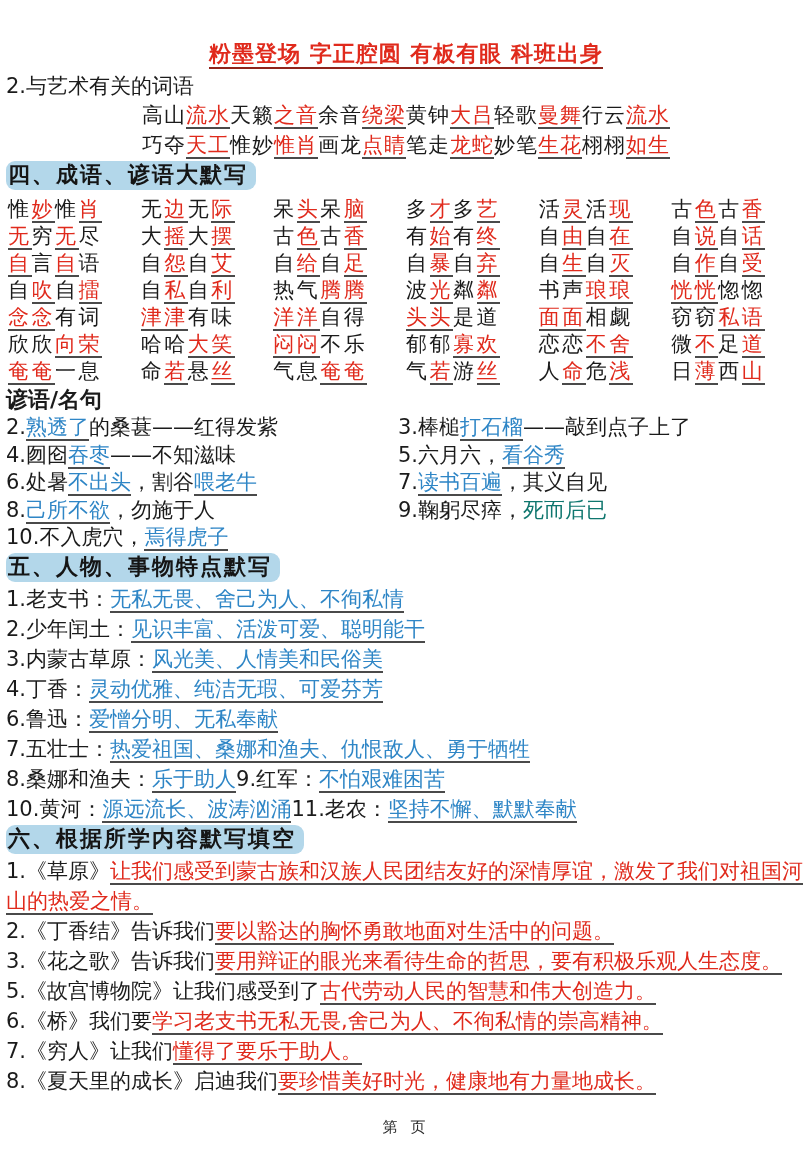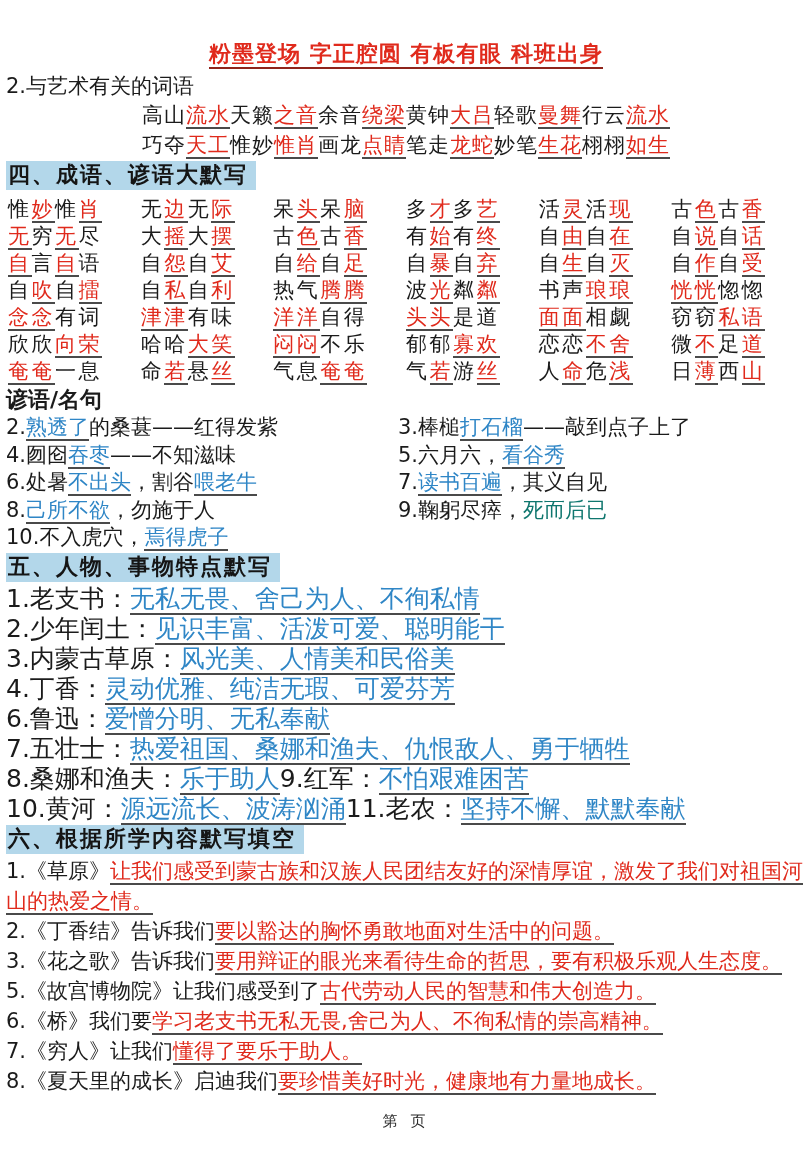--- a/index.html
+++ b/index.html
@@ -16,39 +16,39 @@
     padding:40px 6px 0 6px;
     overflow:hidden;
   }
   .title{text-align:center;font-size:22px;font-weight:bold;line-height:28px;margin-bottom:4px;}
   .title-inner{color:#e02a1c;border-bottom:2px solid #8f241b;padding-bottom:1px;letter-spacing:1px;}
   .heading2{font-size:21px;line-height:28px;}
   .art-line{text-align:center;font-size:21px;line-height:30px;letter-spacing:1px;white-space:nowrap;}
   .sec-header-wrap{margin:1px 0;line-height:28px;}
   .sec-header{
     display:inline-block;background:#b3d7ea;color:#151515;
-    font-weight:bold;font-size:22px;letter-spacing:2px;padding:0 8px 1px 2px;
+    font-weight:bold;font-size:22px;letter-spacing:2px;padding:0 8px 1px 2px;border-radius:9px;
   }
   .idiom-grid{
     display:grid;grid-template-columns:repeat(6,1fr);
     margin:5px 2px 2px 2px;row-gap:1px;
     font-size:21px;line-height:26px;
   }
   .cell{letter-spacing:2.5px;white-space:nowrap;}
   .proverbs-title{font-weight:bold;font-size:22px;line-height:28px;margin-top:2px;}
   .proverbs-grid{display:grid;grid-template-columns:49% 51%;font-size:21px;line-height:27.5px;}
   .proverb{white-space:nowrap;}
-  .sec5 .line5{font-size:25px;line-height:30px;white-space:nowrap;}
+  .sec5 .line5{font-size:21px;line-height:30px;white-space:nowrap;}
   .sec6 .para6{font-size:21px;line-height:30px;}
   .sg-k{color:#1b1b1b;}
   .sg-ru{color:#e02a1c;border-bottom:2px solid #4a4a4a;padding-bottom:0px;}
   .sg-bu{color:#2f86c6;border-bottom:2px solid #4a4a4a;padding-bottom:0px;}
   .sg-bl{color:#0f766e;}
   .footer{
-    position:absolute;bottom:6px;left:0;right:0;
+    position:absolute;bottom:0;left:0;right:0;
     text-align:center;font-size:15px;color:#2a2a2a;letter-spacing:4px;
   }
 </style>
 </head>
 <body>
 
 <div class="page">
 
   <div class="title">
     <span class="title-inner">粉墨登场 字正腔圆 有板有眼 科班出身</span>

